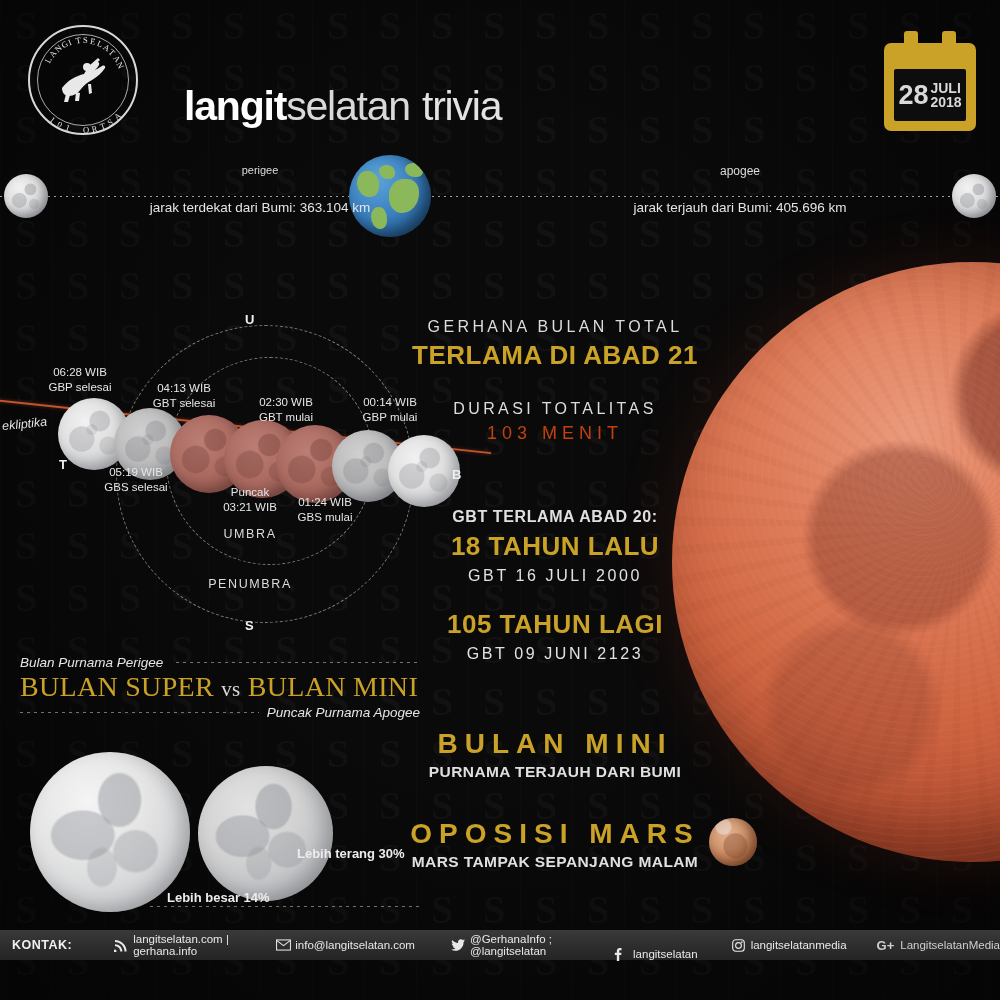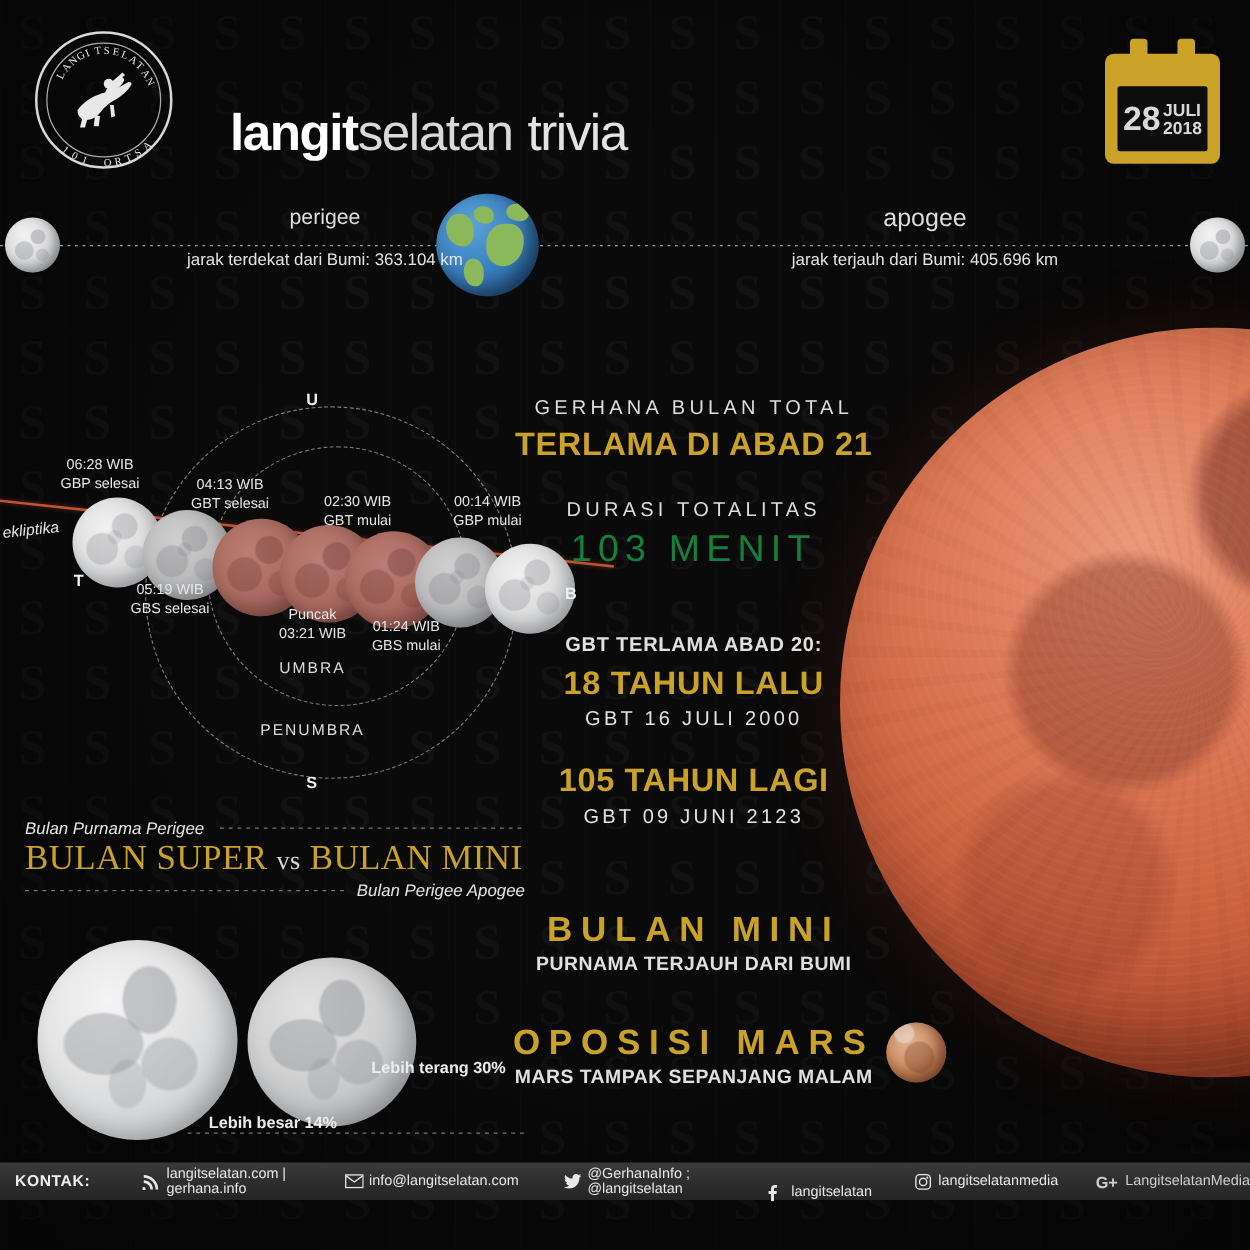--- a/index.html
+++ b/index.html
@@ -113,23 +113,23 @@
       radial-gradient(circle at 68% 68%, rgba(120,125,135,0.25) 0 11%, transparent 13%);
   }
   .moon-left { left:4px; top:174px; width:44px; height:44px; }
   .moon-right{ left:952px; top:174px; width:44px; height:44px; }
   .earth {
     position:absolute; left:349px; top:155px; width:82px; height:82px; border-radius:50%;
     background:radial-gradient(circle at 35% 30%, #5ba3d9 0%, #3a7fbf 48%, #255f94 80%, #18405f 100%);
     overflow:hidden; box-shadow:inset -6px -5px 14px rgba(0,0,0,0.42);
   }
   .earth i { position:absolute; background:#8cb85c; border-radius:46% 54% 40% 60%; display:block; }
-  .lbl-perigee { position:absolute; left:120px; top:164px; width:280px; text-align:center; font-size:17px; color:#dddddd; }
+  .lbl-perigee { position:absolute; left:120px; top:164px; width:280px; text-align:center; font-size:11px; color:#dddddd; }
   .lbl-perigee-sub { position:absolute; left:80px; top:200px; width:360px; text-align:center; font-size:13.5px; color:#e4e4e4; }
-  .lbl-apogee { position:absolute; left:600px; top:164px; width:280px; text-align:center; font-size:20px; color:#dddddd; }
+  .lbl-apogee { position:absolute; left:600px; top:164px; width:280px; text-align:center; font-size:12px; color:#dddddd; }
   .lbl-apogee-sub { position:absolute; left:560px; top:200px; width:360px; text-align:center; font-size:13.5px; color:#e4e4e4; }
 
   
   .main-title {
     position:absolute; left:100px; top:249px; width:600px;
     font-size:37px; letter-spacing:7px; font-weight:300; color:#e9e9e9;
     text-align:center; white-space:nowrap;
   }
 
   
@@ -173,21 +173,21 @@
   }
   .dlbl { position:absolute; font-size:11.5px; color:#e6e6e6; line-height:1.32; text-align:center; white-space:nowrap; }
   .cmark { position:absolute; font-size:13px; font-weight:bold; color:#efefef; }
   .zone { position:absolute; font-size:12.5px; letter-spacing:1.6px; color:#dcdcdc; text-align:center; }
   .ekl { position:absolute; font-size:12.5px; font-style:italic; color:#e2e2e2; }
 
   
   .stat { position:absolute; text-align:center; width:300px; left:405px; }
   .s-sm  { font-size:16px; letter-spacing:3.4px; color:#dddddd; font-weight:400; }
   .s-gold{ font-size:26px; letter-spacing:0.5px; color:#c9a227; font-weight:bold; }
-  .s-gold-sp{ font-size:30px; letter-spacing:5px; color:#15803d; font-weight:400; }
+  .s-gold-sp{ font-size:18px; letter-spacing:5px; color:#c2410c; font-weight:400; }
   .s-cap { font-size:16px; letter-spacing:0.6px; color:#e0e0e0; font-weight:bold; }
   .s-date{ font-size:16px; letter-spacing:2.6px; color:#e2e2e2; font-weight:400; }
   .s-big-gold{ font-size:28px; letter-spacing:7px; color:#c9a227; font-weight:bold; }
   .s-sub { font-size:15.5px; letter-spacing:0.4px; color:#e0e0e0; font-weight:bold; }
 
   
   .svm { position:absolute; left:20px; top:655px; width:400px; }
   .svm-it { font-size:13.5px; font-style:italic; color:#e6e6e6; }
   .svm-title { font-size:28px; color:#c9a227; font-weight:400; letter-spacing:0.3px; white-space:nowrap;font-family:Liberation Serif, serif; }
   .svm-title .vs { font-size:21px; color:#d9d9d9; }
@@ -830,21 +830,21 @@
       <div class="svm-it">Bulan Purnama Perigee</div>
       <div class="dash-h" style="flex:1;"></div>
     </div>
     <div class="svm-title" style="margin-top:1px;">
       <span>BULAN SUPER</span>
       <span class="vs">vs</span>
       <span>BULAN MINI</span>
     </div>
     <div style="display:flex; align-items:center; gap:8px; margin-top:2px;">
       <div class="dash-h" style="flex:1;"></div>
-      <div class="svm-it">Bulan Perigee Apogee</div>
+      <div class="svm-it">Puncak Purnama Apogee</div>
     </div>
   </div>
 
   <div class="cmoon layer" style="left:30px; top:752px; width:160px; height:160px;"></div>
   <div class="cmoon mini layer" style="left:198px; top:766px; width:135px; height:135px;"></div>
   <div class="dash-h layer" style="left:150px; top:906px; width:270px;"></div>
   <div class="cmp-lbl layer" style="left:167px; top:890px;">Lebih besar 14%</div>
   <div class="cmp-lbl layer" style="left:297px; top:846px;">Lebih terang 30%</div>
 
   <div class="footer">

